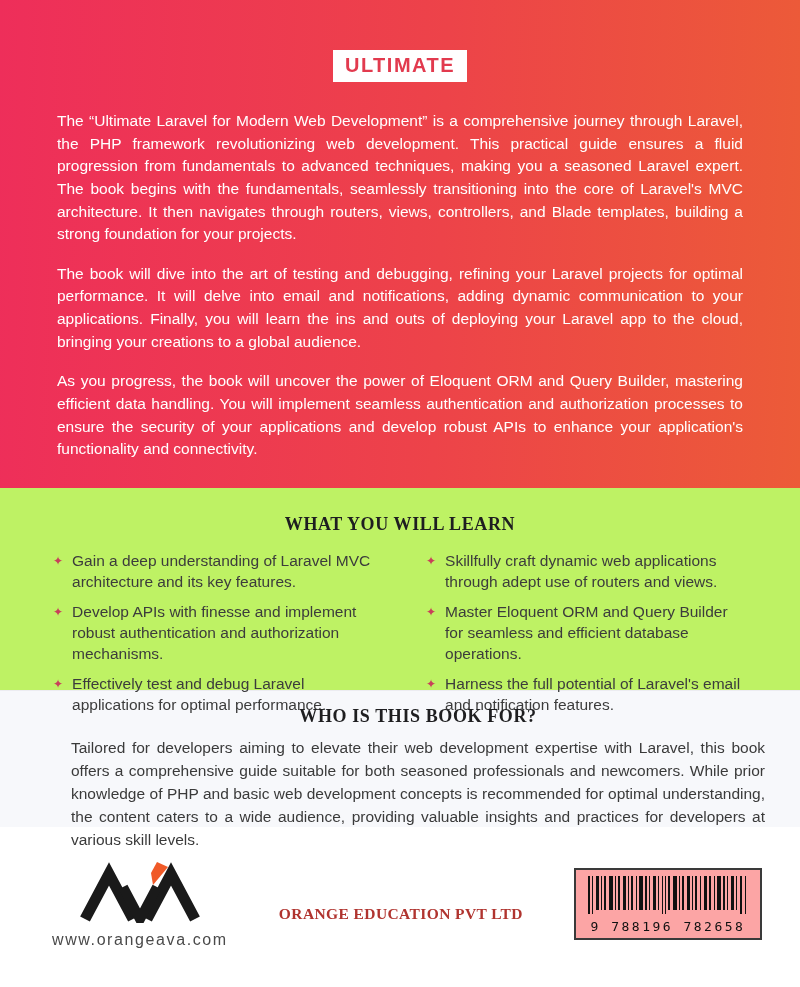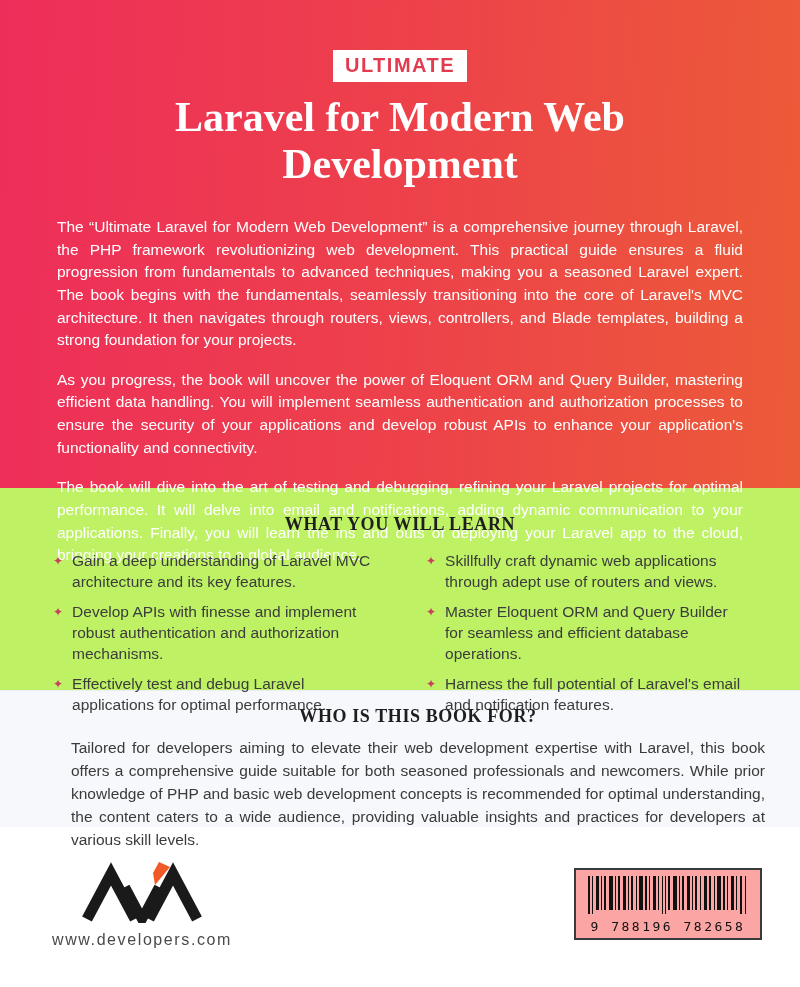--- a/index.html
+++ b/index.html
@@ -50,25 +50,24 @@
 </style>
 </head>
 <body>
 
 <div class="page">
 
   <section class="hero">
     <div class="badge-row">
       <span class="badge">ULTIMATE</span>
     </div>
-    <h1 class="title">Laravel for Modern Web Development</h1>
     <div class="hero-copy">
       <p>The “Ultimate Laravel for Modern Web Development” is a comprehensive journey through Laravel, the PHP framework revolutionizing web development. This practical guide ensures a fluid progression from fundamentals to advanced techniques, making you a seasoned Laravel expert. The book begins with the fundamentals, seamlessly transitioning into the core of Laravel's MVC architecture. It then navigates through routers, views, controllers, and Blade templates, building a strong foundation for your projects.</p>
+      <p>The book will dive into the art of testing and debugging, refining your Laravel projects for optimal performance. It will delve into email and notifications, adding dynamic communication to your applications. Finally, you will learn the ins and outs of deploying your Laravel app to the cloud, bringing your creations to a global audience.</p>
       <p>As you progress, the book will uncover the power of Eloquent ORM and Query Builder, mastering efficient data handling. You will implement seamless authentication and authorization processes to ensure the security of your applications and develop robust APIs to enhance your application's functionality and connectivity.</p>
-      <p>The book will dive into the art of testing and debugging, refining your Laravel projects for optimal performance. It will delve into email and notifications, adding dynamic communication to your applications. Finally, you will learn the ins and outs of deploying your Laravel app to the cloud, bringing your creations to a global audience.</p>
     </div>
   </section>
 
   <section class="learn">
     <h2 class="sec-heading">WHAT YOU WILL LEARN</h2>
     <div class="learn-cols">
       <ul class="learn-col">
         <li>
           <span class="diamond">✦</span>
           <span>Gain a deep understanding of Laravel MVC architecture and its key features.</span>
@@ -106,23 +105,24 @@
 
   <section class="footer">
 
     <div class="brand">
       <svg width="126" height="62" viewBox="0 0 126 62" aria-hidden="true">
         <polyline points="8,58 32,13 56,58" fill="none" stroke="#1a1a1a" stroke-width="11"></polyline>
         <polyline points="70,58 94,13 118,58" fill="none" stroke="#1a1a1a" stroke-width="11"></polyline>
         <polyline points="46,26 63,58 80,26" fill="none" stroke="#1a1a1a" stroke-width="10"></polyline>
         <polygon points="80,1 91,6 76,24 74,12" fill="#f05a28"></polygon>
       </svg>
-      <div class="site">www.developers.com</div>
+      <div class="site">www.orangeava.com</div>
     </div>
 
+    <div class="publisher">ORANGE EDUCATION PVT LTD</div>
 
     <div class="isbn-block">
       <div class="barcode-box">
         <svg width="160" height="38" viewBox="0 0 160 38" aria-hidden="true">
           <g fill="#111">
             <rect x="0" y="0" width="2" height="38"></rect>
               <rect x="4" y="0" width="1" height="38"></rect>
             <rect x="8" y="0" width="3" height="34"></rect>
               <rect x="13" y="0" width="1" height="34"></rect>
             <rect x="16" y="0" width="2" height="34"></rect>

